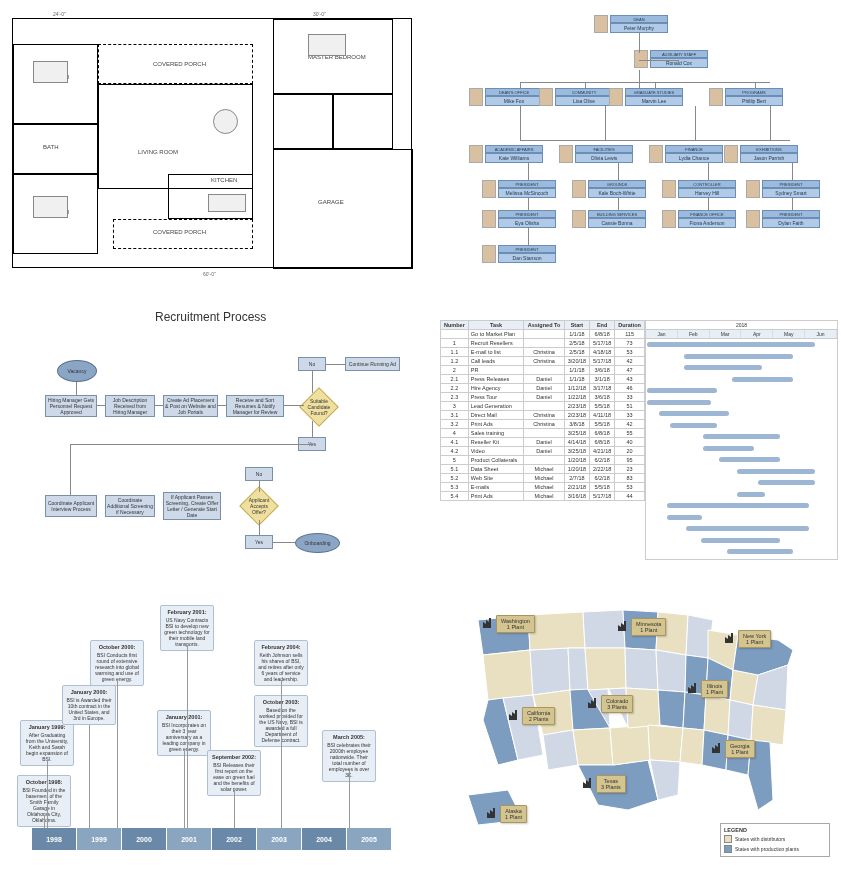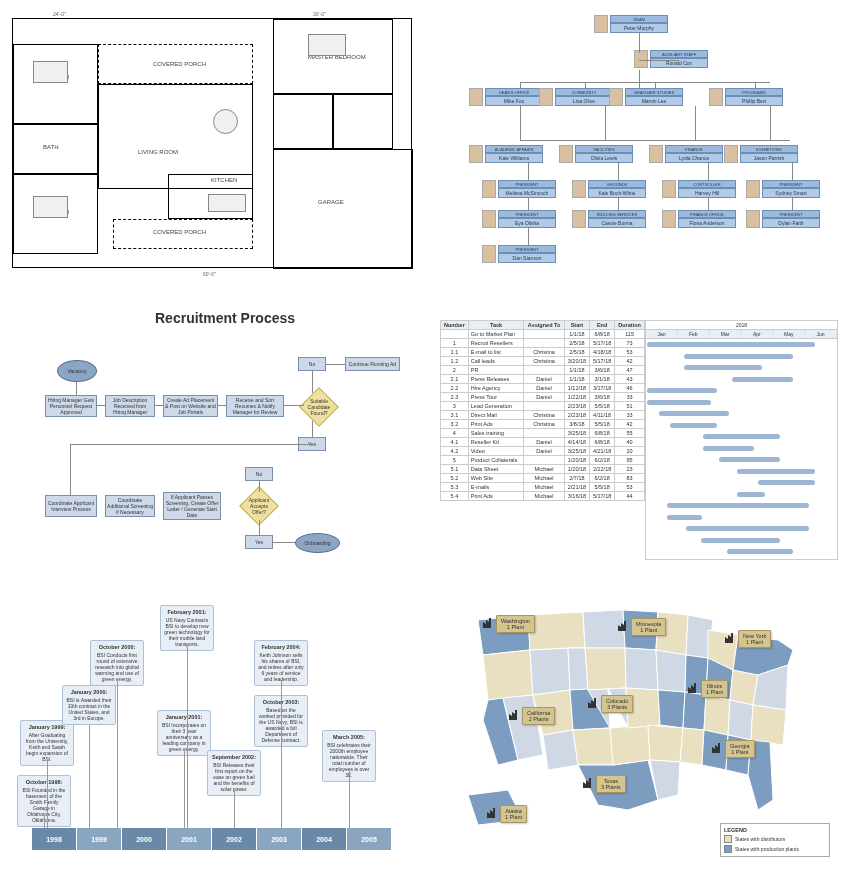--- a/index.html
+++ b/index.html
@@ -16,21 +16,21 @@
 
 #orgchart { left:440px; top:10px; width:398px; height:260px; }
 .orgbox { position:absolute; background:#b0cae8; border:1px solid #6b8eb5; width:58px; height:18px; display:flex; align-items:center; justify-content:center; font-size:5px; text-align:center; color:#2a3a4a; }
 .orgbox.title { height:8px; font-size:4px; background:#9bbadd; }
 .orgbox.name { top:8px; height:10px; }
 .orgphoto { position:absolute; width:14px; height:18px; background:#d8c0a0; border:1px solid #aaa; }
 .orgline { position:absolute; background:#888; }
 
 
 #flowchart { left:20px; top:305px; width:390px; height:260px; }
-.flow-title { position:absolute; font-size:14px; font-weight:700; color:#333; }
+.flow-title { position:absolute; font-size:12px; font-weight:400; color:#333; }
 .flownode { position:absolute; background:#cdd9e8; border:1px solid #7a8fa8; font-size:5px; display:flex; align-items:center; justify-content:center; text-align:center; padding:1px; }
 .flownode.oval { border-radius:50%; background:#8ba5c5; border-color:#5a7090; }
 .flownode.diamond { transform:rotate(45deg); background:#f0e0a0; border-color:#c0a850; }
 .flownode.diamond span { transform:rotate(-45deg); display:block; width:140%; }
 .fline { position:absolute; background:#888; }
 
 
 #gantt { left:440px; top:320px; width:398px; height:240px; }
 .gtable { width:205px; border-collapse:collapse; font-size:5.5px; }
 .gtable th, .gtable td { border:1px solid #ccc; padding:1px 2px; text-align:center; white-space:nowrap; overflow:hidden; }

